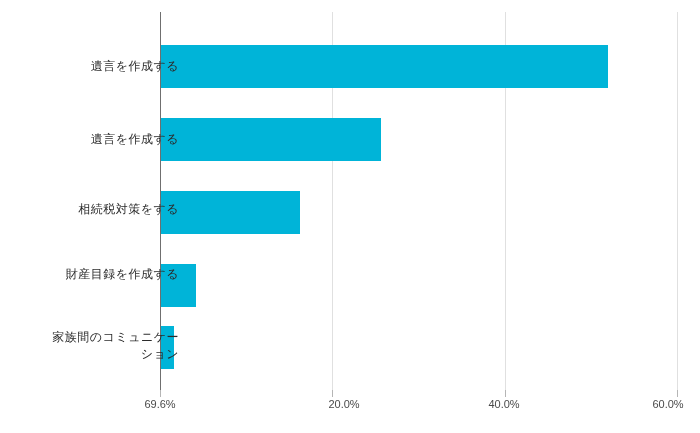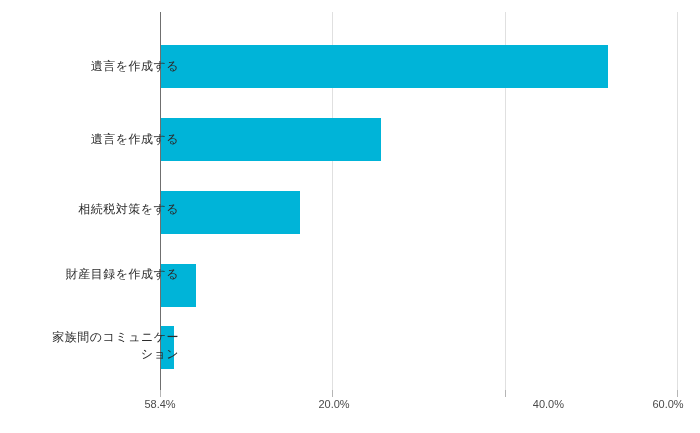--- a/index.html
+++ b/index.html
@@ -121,18 +121,18 @@
   <div class="cat-label" style="top:329px;">
     <div>家族間のコミュニケー</div>
     <div>ション</div>
   </div>
 
   <div class="tick" style="left:160px;"></div>
   <div class="tick" style="left: 332.333px;"></div>
   <div class="tick" style="left: 504.667px;"></div>
   <div class="tick" style="left: 677px;"></div>
 
-  <div class="tick-label" style="left:160px;">58.4%</div>
-  <div class="tick-label" style="left:334px;">20.0%</div>
-  <div class="tick-label" style="left:504px;text-align:right;">40.0%</div>
+  <div class="tick-label" style="left:160px;">69.6%</div>
+  <div class="tick-label" style="left:344px;">20.0%</div>
+  <div class="tick-label" style="left:504px;">40.0%</div>
   <div class="tick-label" style="left:668px;">60.0%</div>
 
 </div>
 
 </body></html>

